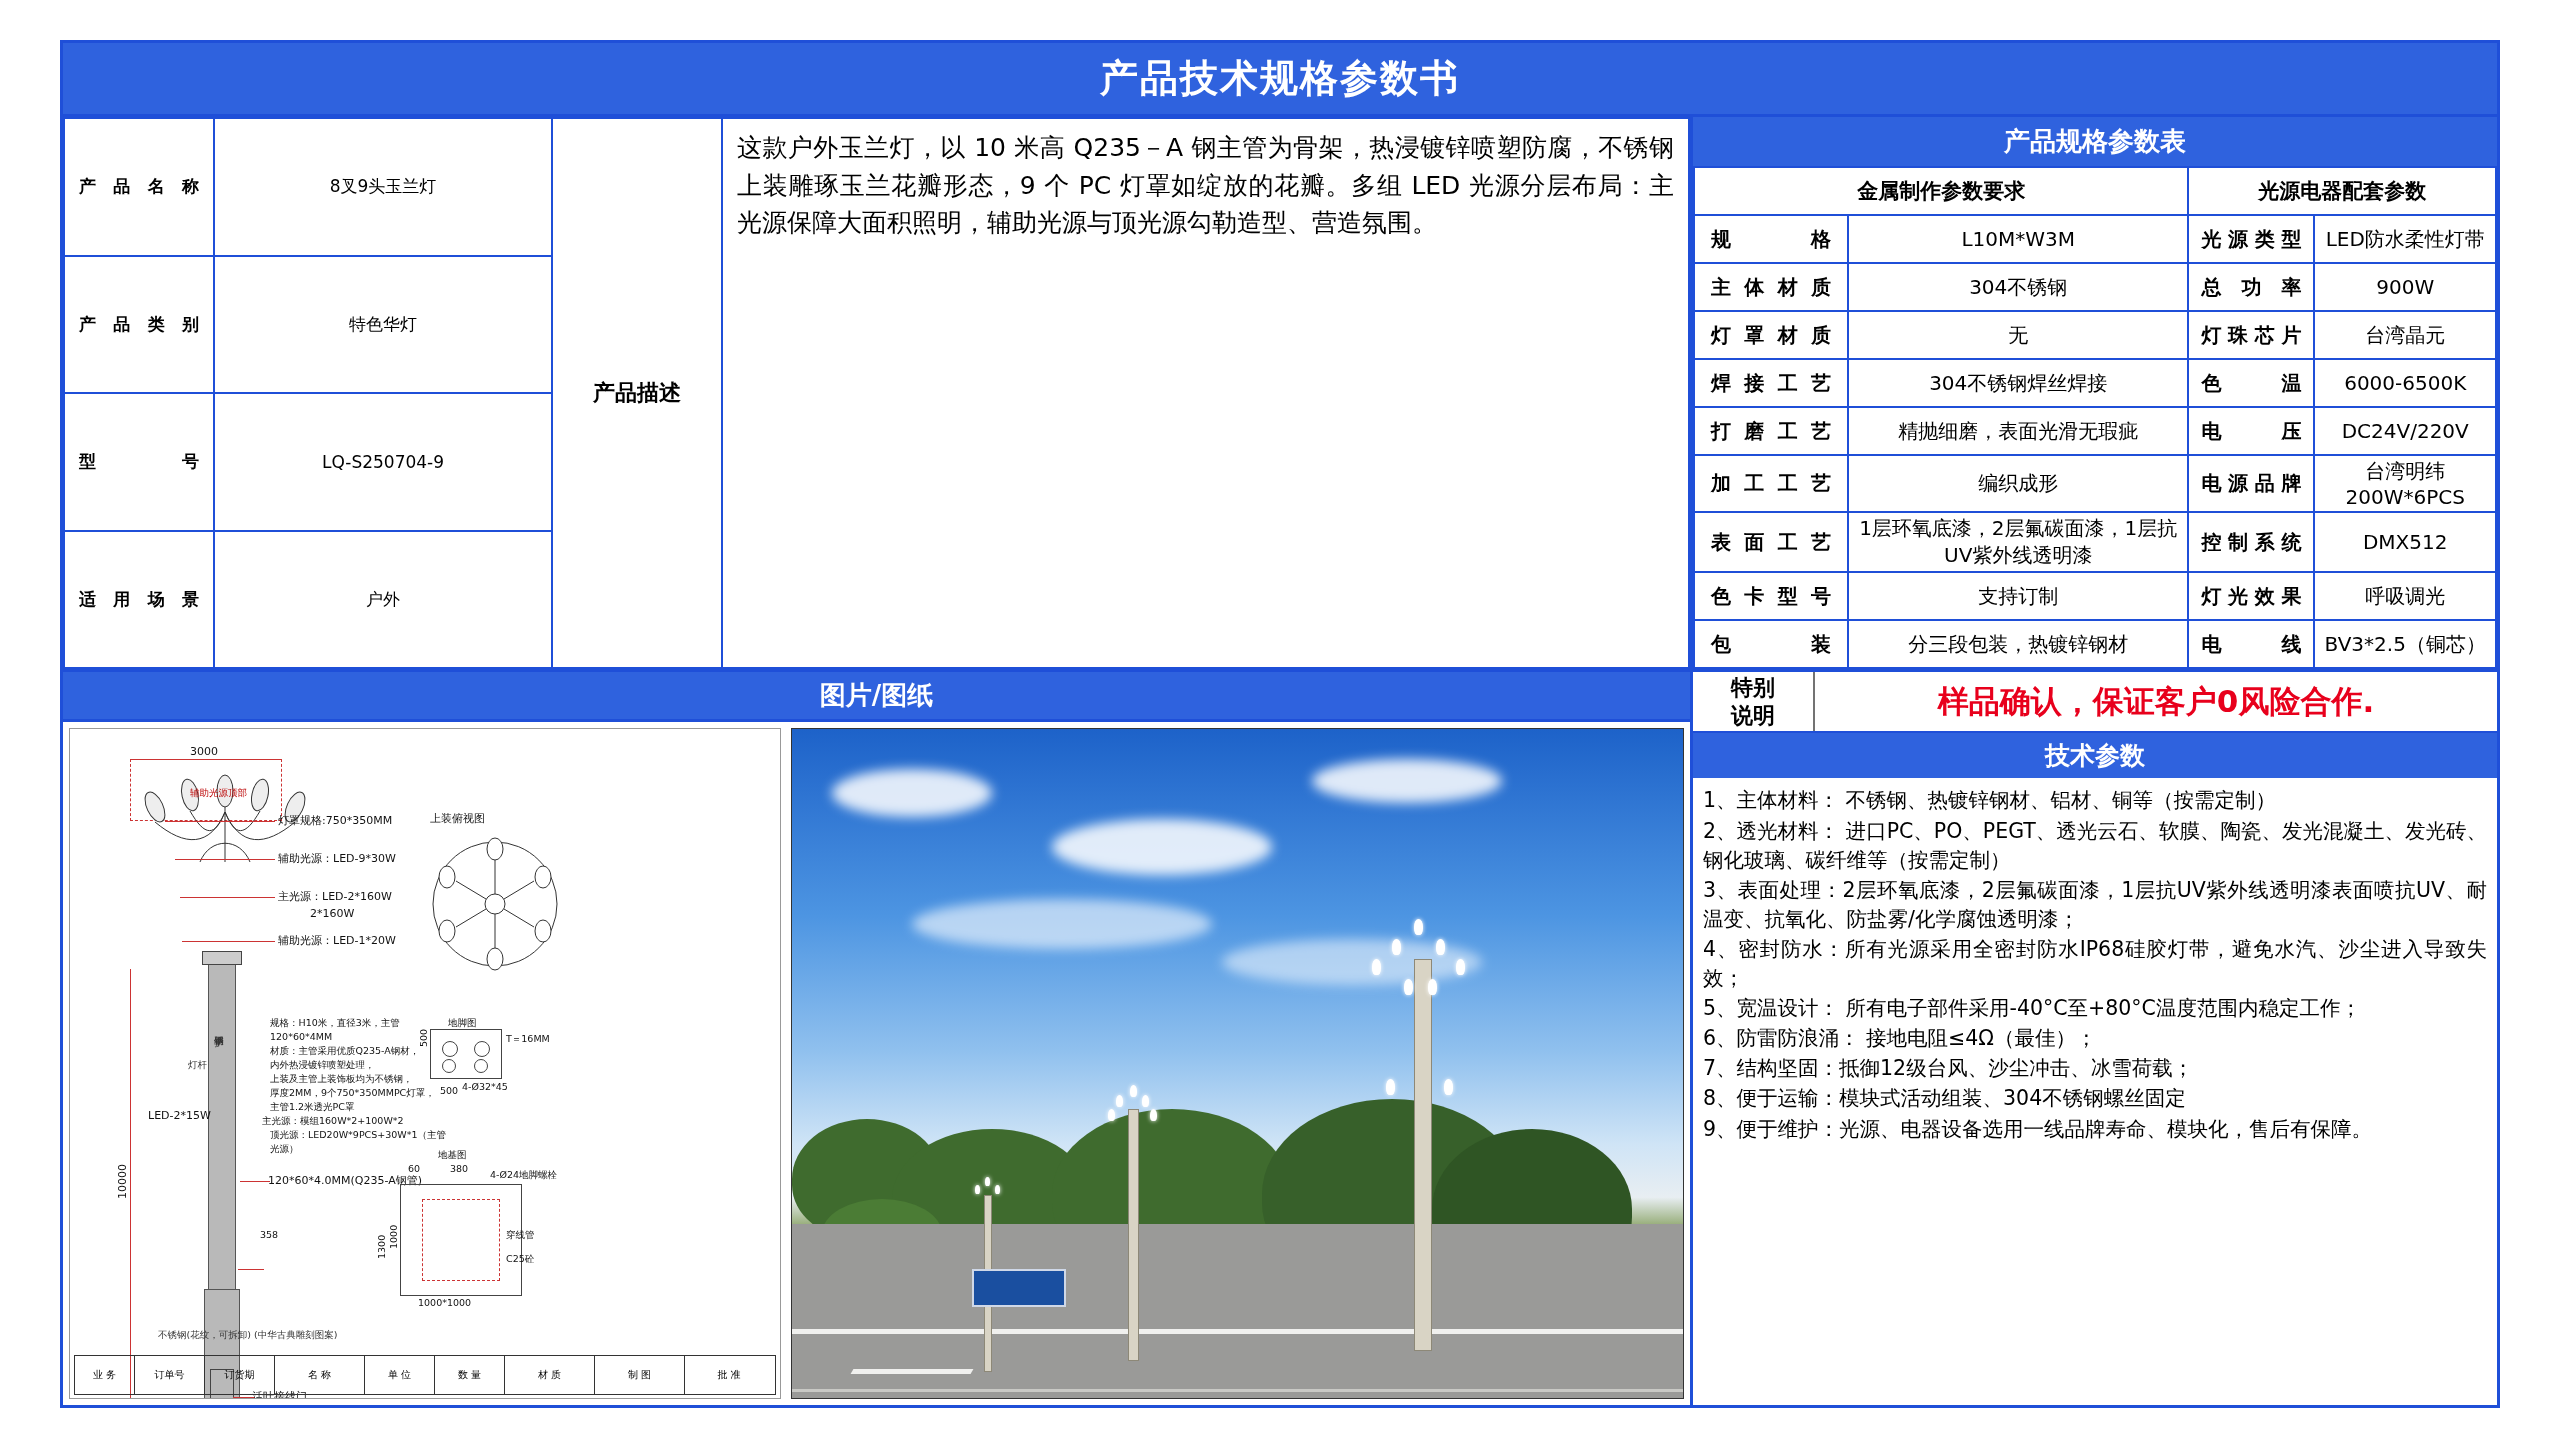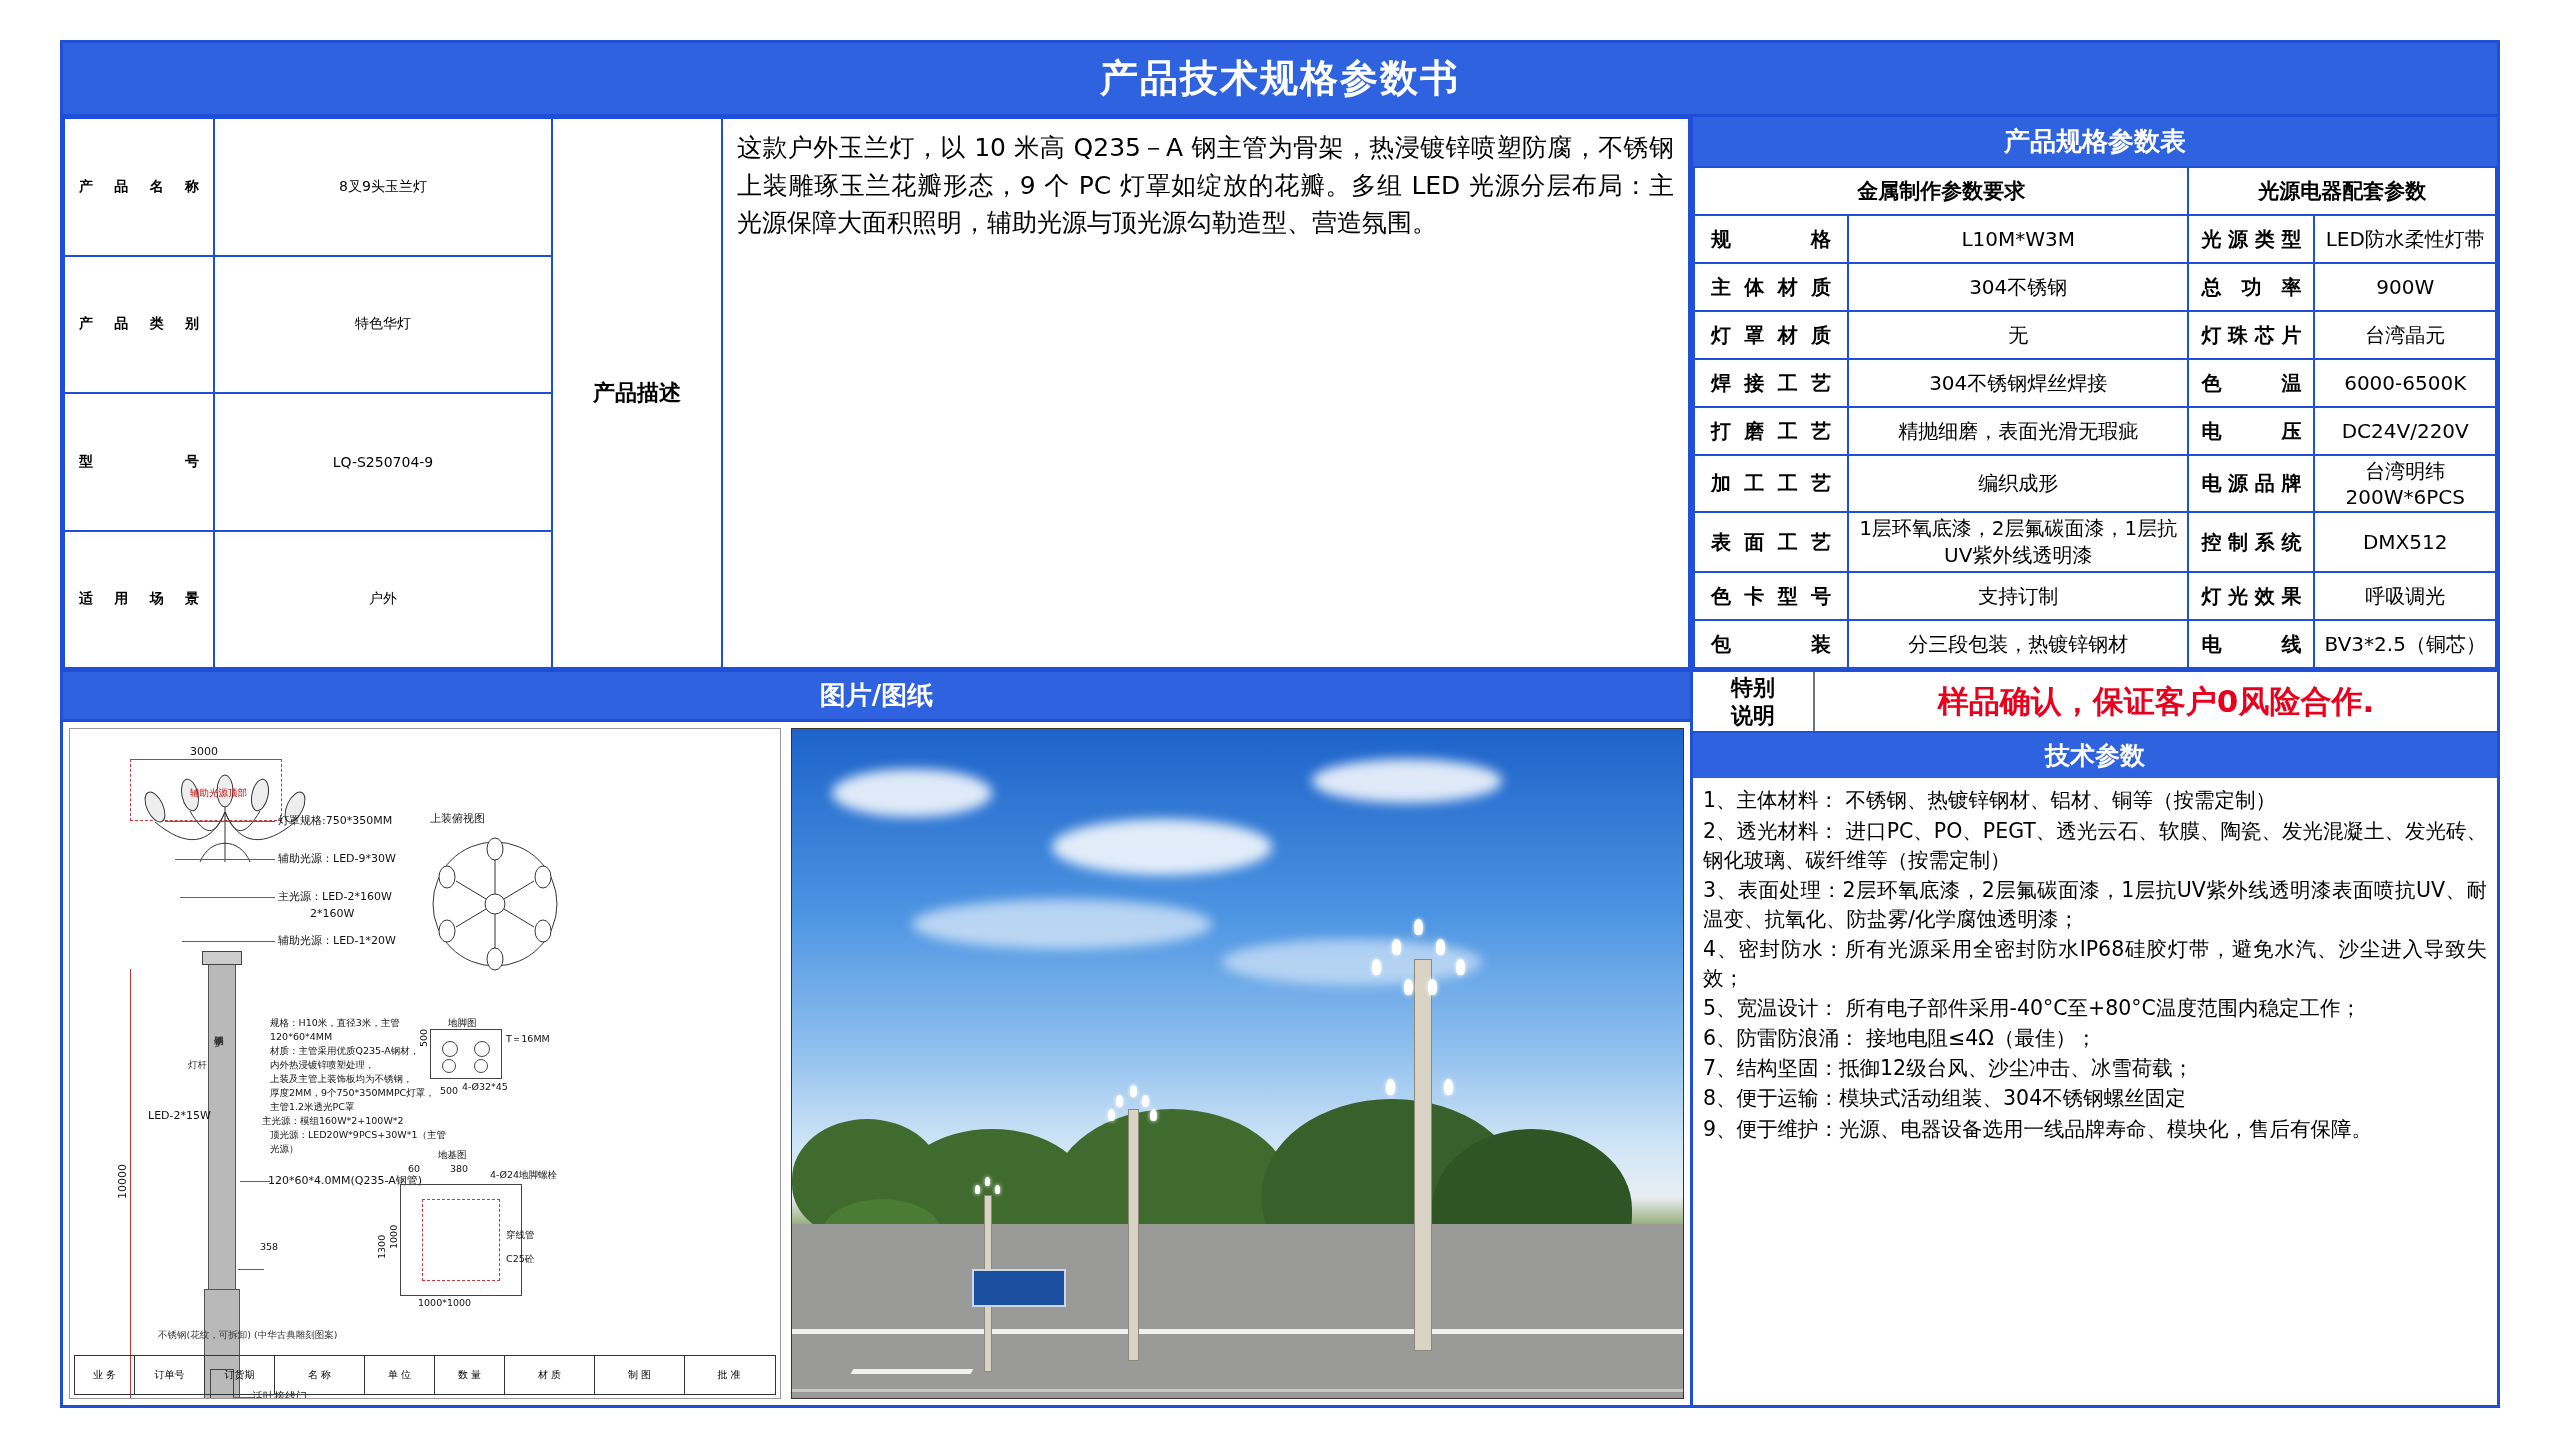--- a/index.html
+++ b/index.html
@@ -3,21 +3,21 @@
 <meta charset="utf-8">
 <style>
   html,body{margin:0;padding:0;background:#fff;}
   body{width:2560px;height:1440px;font-family:"DejaVu Sans","Liberation Sans",sans-serif;color:#000;}
   .page{position:relative;width:2560px;height:1440px;box-sizing:border-box;padding:40px 60px 20px 60px;}
   .sheet{border:3px solid #1f4fd8;width:100%;height:1368px;box-sizing:border-box;display:flex;flex-direction:column;}
   .title-bar{background:#2f62de;color:#fff;text-align:center;font-size:38px;font-weight:bold;letter-spacing:2px;padding:10px 0;border-bottom:3px solid #1f4fd8;}
   .top{display:flex;border-bottom:3px solid #1f4fd8;}
   .left-top{width:1630px;display:flex;border-right:3px solid #1f4fd8;box-sizing:border-box;}
   .spec-table{width:490px;border-collapse:collapse;}
-  .spec-table td{border:2px solid #1f4fd8;font-size:14px;padding:6px 8px;height:44px;box-sizing:border-box;}
+  .spec-table td{border:2px solid #1f4fd8;font-size:17px;padding:6px 8px;height:44px;box-sizing:border-box;}
   .spec-table td.k{width:150px;text-align:justify;text-align-last:justify;font-weight:bold;padding-left:14px;padding-right:14px;}
   .spec-table td.v{text-align:center;}
   .desc-label{width:170px;border:2px solid #1f4fd8;border-left:none;display:flex;align-items:center;justify-content:center;font-size:22px;font-weight:bold;box-sizing:border-box;}
   .desc-body{flex:1;border:2px solid #1f4fd8;border-left:none;padding:10px 14px;font-size:25px;line-height:1.5;text-align:justify;box-sizing:border-box;}
   .right-top{flex:1;display:flex;flex-direction:column;}
   .rt-title{background:#2f62de;color:#fff;text-align:center;font-size:26px;font-weight:bold;padding:7px 0;}
   .param-table{width:100%;border-collapse:collapse;}
   .param-table td{border:2px solid #1f4fd8;font-size:20px;height:42px;text-align:center;padding:2px 4px;}
   .param-table td.hdr{font-weight:bold;font-size:21px;}
   .param-table td.k{font-weight:bold;text-align:justify;text-align-last:justify;padding:2px 16px;width:120px;}
@@ -261,21 +261,21 @@
             <div class="dwg-txt sm" style="left:380px;top:434px;">380</div>
             <div class="dwg-txt sm" style="left:338px;top:434px;">60</div>
             <div class="dwg-txt sm" style="left:420px;top:440px;">4-Ø24地脚螺栓</div>
             <div class="dwg-txt sm" style="left:318px;top:520px;transform:rotate(-90deg);transform-origin:left top;">1000</div>
             <div class="dwg-txt sm" style="left:306px;top:530px;transform:rotate(-90deg);transform-origin:left top;">1300</div>
             <div class="dwg-txt sm" style="left:436px;top:500px;">穿线管</div>
             <div class="dwg-txt sm" style="left:436px;top:524px;">C25砼</div>
             <div class="dwg-txt sm" style="left:348px;top:568px;">1000*1000</div>
 
             <div class="dwg-line" style="left:168px;top:540px;width:26px;"></div>
-            <div class="dwg-txt sm" style="left:190px;top:512px;">358</div>
+            <div class="dwg-txt sm" style="left:190px;top:500px;">358</div>
             <div class="dwg-txt sm" style="left:88px;top:600px;color:#333;">不锈钢(花纹，可拆卸)
 (中华古典雕刻图案)</div>
             <div class="blk" style="left:140px;top:640px;width:22px;height:48px;"></div>
             <div class="dwg-line" style="left:163px;top:668px;width:22px;"></div>
             <div class="dwg-txt" style="left:182px;top:660px;">活叶接线门</div>
 
             <div class="tbl-foot">
               <div style="width:60px;">业 务</div>
               <div style="width:70px;">订单号</div>
               <div style="width:70px;">订货期</div>

